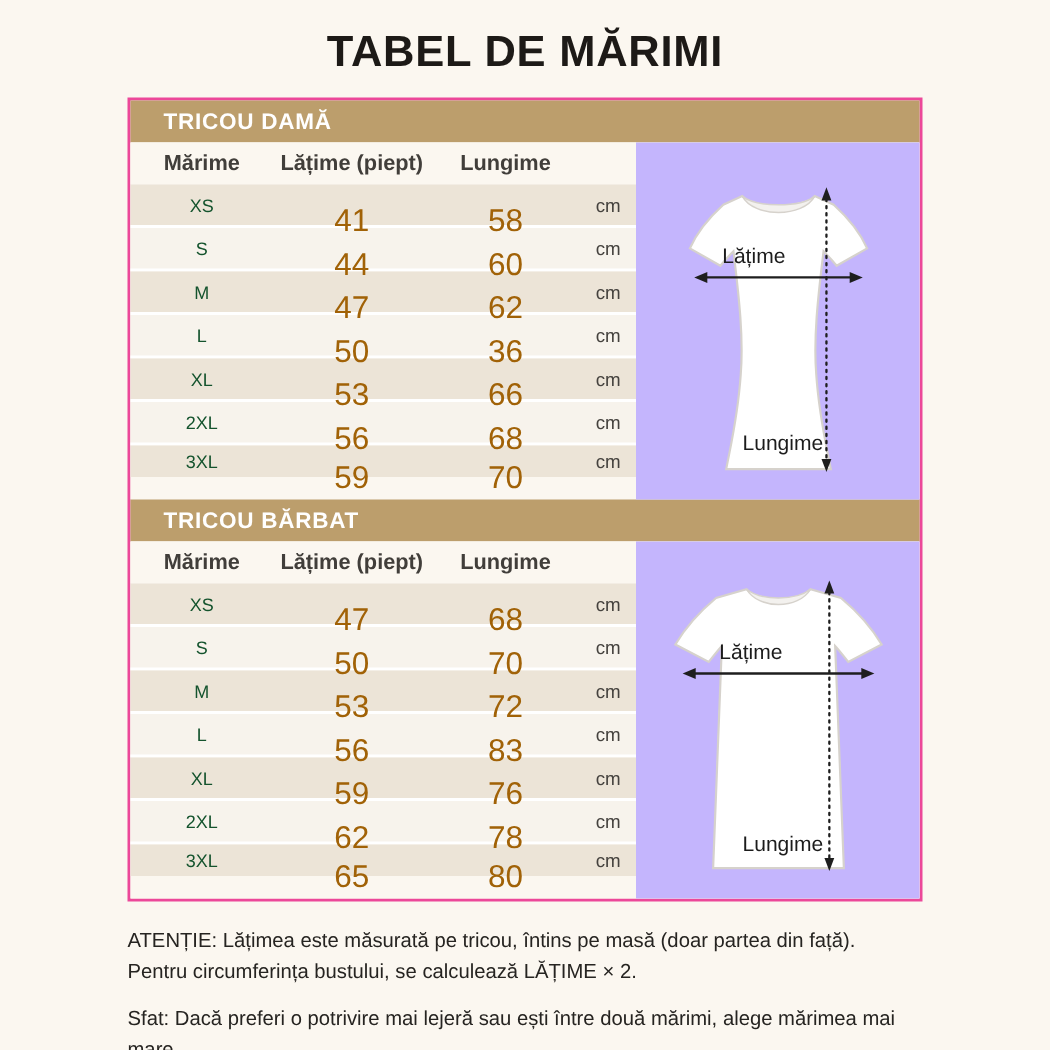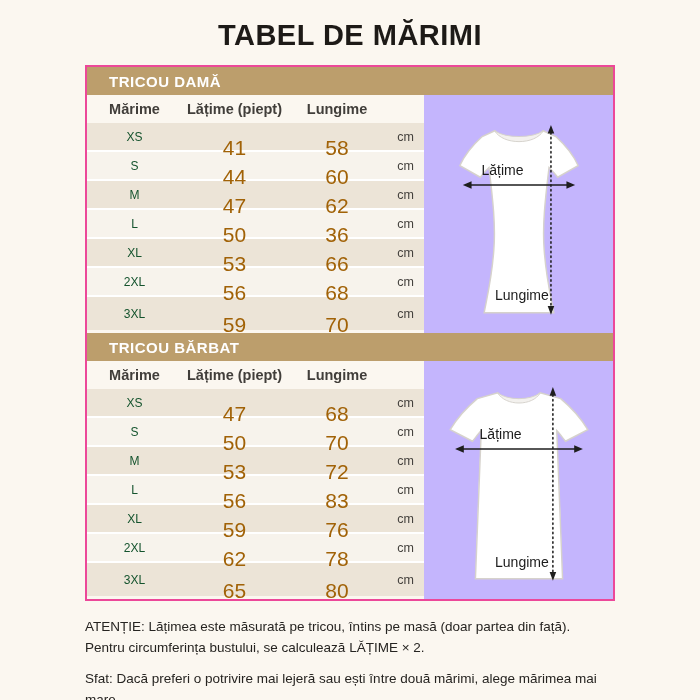--- a/index.html
+++ b/index.html
@@ -34,21 +34,21 @@
     font-size: 14.5px; color: #413e3a; background: #FBF7F0; font-weight: bold;
   }
   .c-size   { width: 95px;  text-align: center; }
   .c-width  { width: 105px; text-align: center; }
   .c-length { width: 100px; text-align: center; }
   .c-unit   { width: 37px;  text-align: center; }
   .trow {
     display: flex; align-items: center; height: 29px;
     border-bottom: 2px solid #ffffff;
   }
-  .trow:last-child { border-bottom: none; height: 33px; }
+  .trow:last-child { border-bottom: none; height: 21px; }
   .trow.alt { background: #ECE4D7; }
   .trow.lt  { background: #F7F3EC; }
   .size-cell { font-weight: normal; font-size: 12px; color: #14532d; }
   .num { font-size: 21px; color: #a16207; margin-top: 22px; }
   .unit-cell { font-size: 12.5px; color: #45423e; }
   .imgbox {
     flex: 1; background: #c4b5fd;
     display: flex; align-items: center; justify-content: center;
   }
   svg.tee { width: 184px; height: 238px; display: block; }

